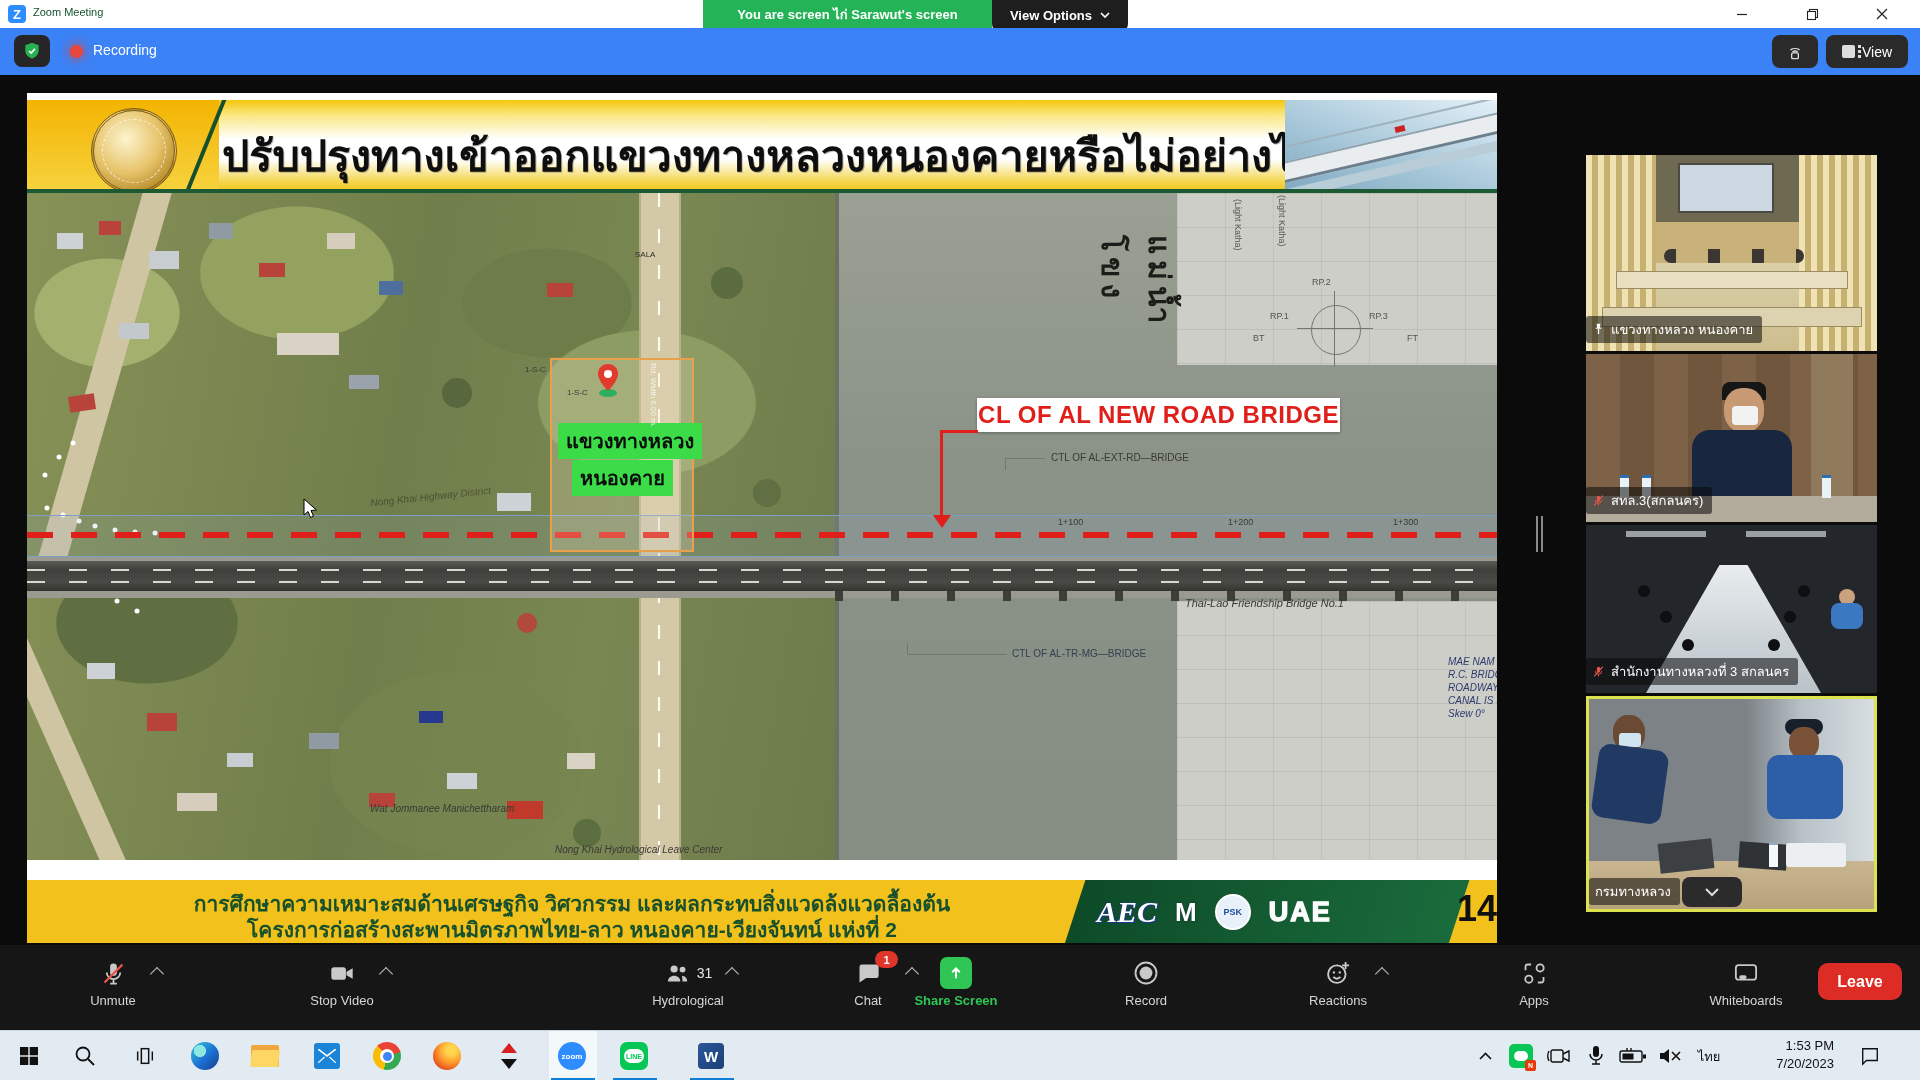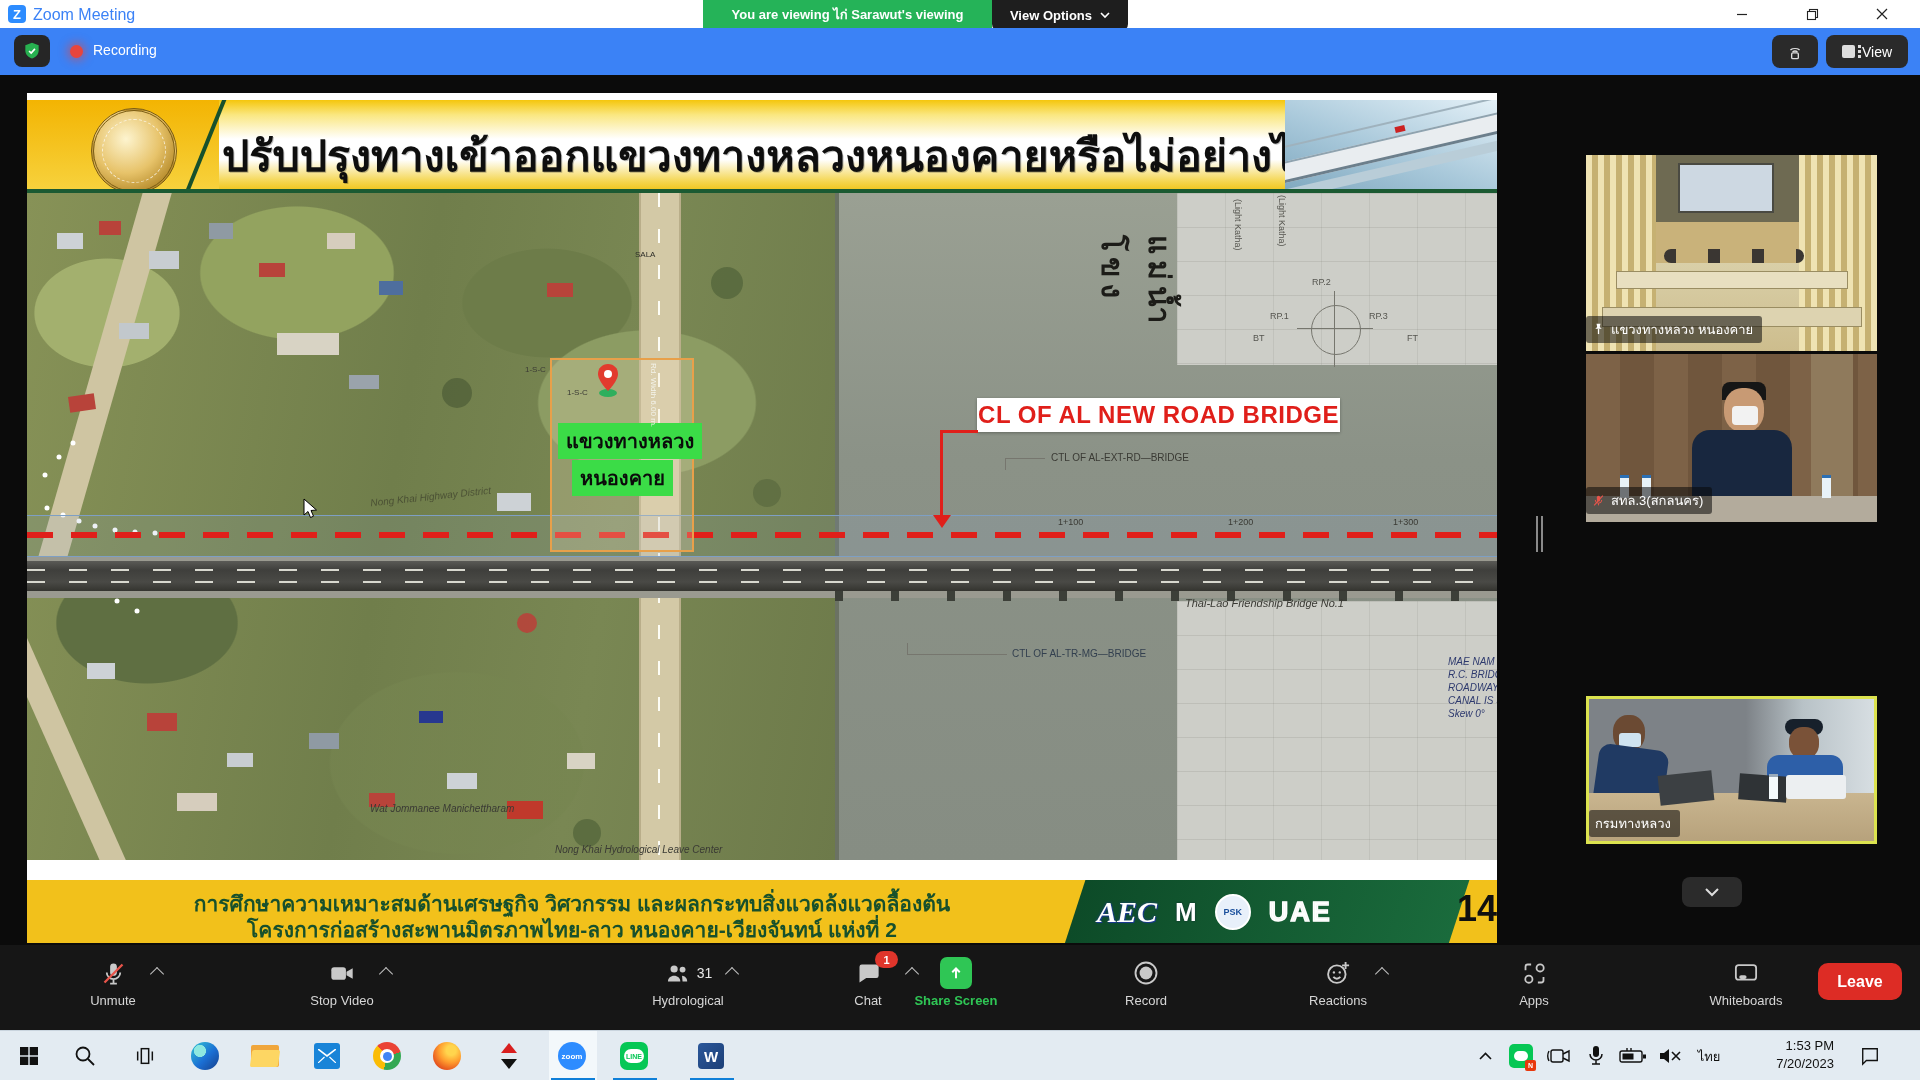--- a/index.html
+++ b/index.html
@@ -4,21 +4,21 @@
 <style>
   html,body{margin:0;padding:0;background:#000;}
   #stage{position:relative;width:1920px;height:1080px;overflow:hidden;
          font-family:"Liberation Sans",sans-serif;background:#0b0b0b;}
   .abs{position:absolute;}
   .flexc{display:flex;align-items:center;justify-content:center;}
   
   #titlebar{left:0;top:0;width:1920px;height:28px;background:#fff;}
   #app-icon{left:8px;top:5px;width:18px;height:18px;border-radius:4px;background:#2d8cff;
             color:#fff;font-size:13px;font-weight:bold;}
-  #win-title{left:33px;top:6px;font-size:16px;color:#3b82f6;}
+  #win-title{left:33px;top:6px;font-size:11px;color:#14532d;}
   #viewing-banner{left:703px;top:0;width:289px;height:28px;background:var(--banner-green,#25b358);
             color:#fff;font-size:13px;font-weight:bold;}
   #view-options{left:992px;top:0;width:136px;height:31px;background:#1e1e1e;color:#fff;
             font-size:13px;font-weight:bold;border-radius:0 0 7px 7px;gap:8px;}
   .winctl{top:0;width:56px;height:28px;color:#222;}
   
   #meetbar{left:0;top:28px;width:1920px;height:47px;background:#3b82f6;}
   #shield-btn{left:14px;top:7px;width:36px;height:32px;border-radius:8px;background:#262626;}
   #rec-dot{left:70px;top:17px;width:13px;height:13px;border-radius:50%;background:var(--rec-red,#e8453c);
            box-shadow:0 0 9px 3px rgba(232,69,60,.5);}
@@ -147,21 +147,21 @@
   #cursor{pointer-events:none;}
 </style>
 </head>
 <body>
 
 <div id="stage">
 
   <div id="titlebar" class="abs">
     <div id="app-icon" class="abs flexc">Z</div>
     <div id="win-title" class="abs">Zoom Meeting</div>
-    <div id="viewing-banner" class="abs flexc">You are viewing ไก่ Sarawut's viewing</div>
+    <div id="viewing-banner" class="abs flexc">You are screen ไก่ Sarawut's screen</div>
     <div id="view-options" class="abs flexc">
       <span>View Options</span>
       <svg width="10" height="7" viewBox="0 0 10 7">
           <path d="M1 1l4 4 4-4" stroke="#fff" stroke-width="1.6" fill="none"></path>
         </svg>
     </div>
     <div class="abs winctl flexc" style="left:1714px;">
       <svg width="12" height="12" viewBox="0 0 12 12">
           <line x1="1" y1="6.5" x2="11" y2="6.5" stroke="#222" stroke-width="1.2"></line>
         </svg>
@@ -390,22 +390,39 @@
       <div class="vlabel">
         <svg width="13" height="15" viewBox="0 0 24 24">
             <rect x="9" y="3" width="6" height="11" rx="3" fill="#e8544a"></rect>
             <path d="M6 11a6 6 0 0 0 12 0M12 17v4" stroke="#e8544a" stroke-width="1.8" fill="none"></path>
             <line x1="4" y1="21" x2="20" y2="3" stroke="#e8544a" stroke-width="2.2"></line>
           </svg>
         <span>สทล.3(สกลนคร)</span>
       </div>
     </div>
 
-
-    <div class="abs thumb" style="top:541px;height:148px;border:3px solid var(--active-border,#dce34f);box-sizing:border-box;">
+    <div class="abs thumb" style="top:370px;height:168px;">
+      <div class="abs" style="inset:0;background:#23262b;"></div>
+      <div class="abs" style="left:40px;top:6px;width:80px;height:6px;background:#cfd4d8;opacity:.7;"></div>
+      <div class="abs" style="left:160px;top:6px;width:80px;height:6px;background:#cfd4d8;opacity:.7;"></div>
+      <div class="abs" style="left:60px;top:40px;width:175px;height:128px;background:linear-gradient(#e8ecee,#b9c2c8);clip-path:polygon(42% 0,58% 0,100% 100%,0 100%);"></div>
+      <div class="abs" style="left:52px;top:60px;width:12px;height:12px;border-radius:50%;background:#0e0f11;box-shadow:22px 26px 0 #0e0f11,44px 54px 0 #0e0f11,160px 0 0 #0e0f11,146px 26px 0 #0e0f11,130px 54px 0 #0e0f11;"></div>
+      <div class="abs" style="right:22px;top:64px;width:16px;height:16px;border-radius:50%;background:#caa37e;"></div>
+      <div class="abs" style="right:14px;top:78px;width:32px;height:26px;border-radius:8px;background:#3a78c2;"></div>
+      <div class="vlabel">
+        <svg width="13" height="15" viewBox="0 0 24 24">
+            <rect x="9" y="3" width="6" height="11" rx="3" fill="#e8544a"></rect>
+            <path d="M6 11a6 6 0 0 0 12 0M12 17v4" stroke="#e8544a" stroke-width="1.8" fill="none"></path>
+            <line x1="4" y1="21" x2="20" y2="3" stroke="#e8544a" stroke-width="2.2"></line>
+          </svg>
+        <span>สำนักงานทางหลวงที่ 3 สกลนคร</span>
+      </div>
+    </div>
+
+    <div class="abs thumb" style="top:541px;height:216px;border:3px solid var(--active-border,#dce34f);box-sizing:border-box;">
       <div class="abs" style="inset:0;background:linear-gradient(90deg,#7d8287 0 55%,#b8c2c7 75%,#d7dee2);"></div>
       <div class="abs" style="left:24px;top:16px;width:32px;height:36px;background:#6b4a33;border-radius:45%;"></div>
       <div class="abs" style="left:30px;top:34px;width:22px;height:14px;background:#cfe3f0;border-radius:3px;"></div>
       <div class="abs" style="left:6px;top:48px;width:70px;height:74px;background:#203a63;border-radius:12px;transform:rotate(8deg);"></div>
       <div class="abs" style="left:196px;top:20px;width:38px;height:16px;background:#17202b;border-radius:8px;"></div>
       <div class="abs" style="left:200px;top:28px;width:30px;height:32px;background:#7a5238;border-radius:45%;"></div>
       <div class="abs" style="left:178px;top:56px;width:76px;height:64px;background:#2d5fa8;border-radius:12px;"></div>
       <div class="abs" style="left:0;bottom:0;width:291px;height:48px;background:linear-gradient(#c9b58f,#b7a27c);"></div>
       <div class="abs" style="left:70px;bottom:38px;width:54px;height:30px;background:#3c4043;transform:rotate(-6deg);"></div>
       <div class="abs" style="left:150px;bottom:40px;width:48px;height:26px;background:#2f3336;transform:rotate(4deg);"></div>

